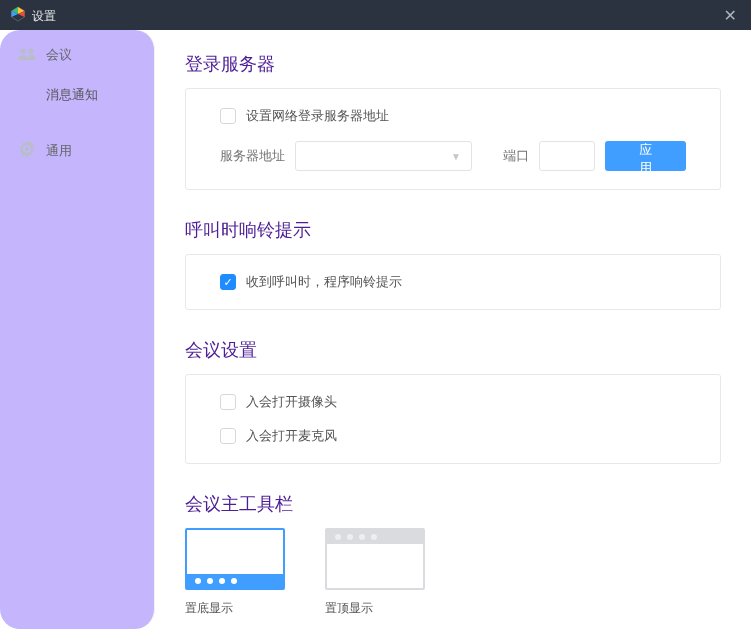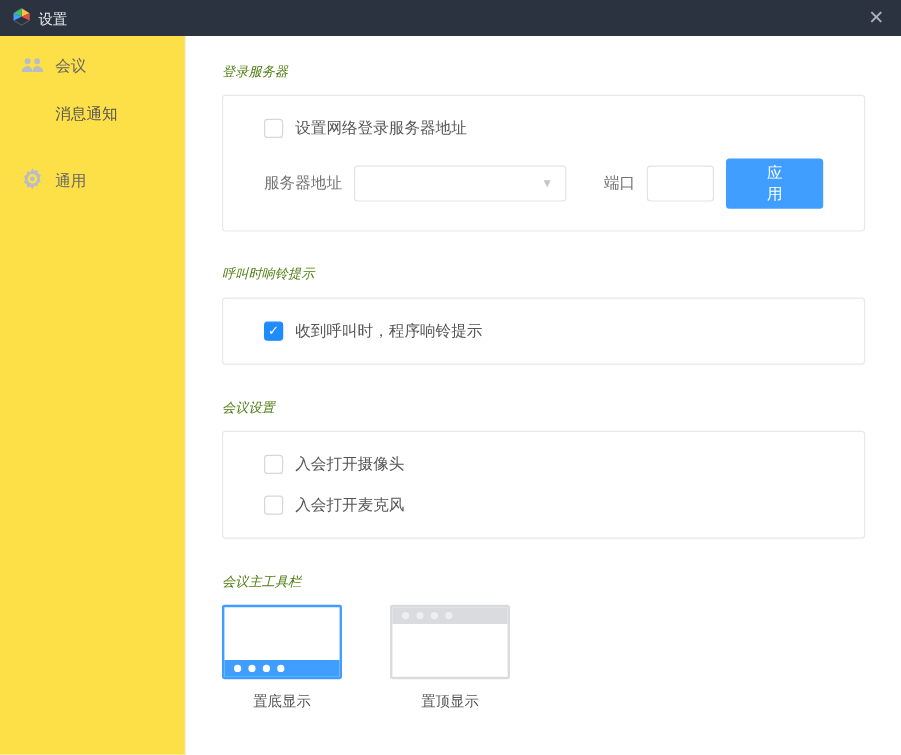--- a/index.html
+++ b/index.html
@@ -2,40 +2,40 @@
 <html><head>
 <meta charset="utf-8">
 <style>
 * { margin: 0; padding: 0; box-sizing: border-box; }
 body { font-family: "Microsoft YaHei", -apple-system, sans-serif; font-size: 13px; color: #333; background: #fff; width: 751px; height: 629px; overflow: hidden; }
 .titlebar { background: #2b3340; height: 30px; display: flex; align-items: center; padding: 0 10px; color: #e8e9eb; justify-content: space-between; }
 .title-left { display: flex; align-items: flex-end; gap: 6px; }
 .titlebar .title { font-size: 12px; }
 .close-x { font-size: 16px; color: #aeb3ba; cursor: pointer; padding: 0 4px; }
 .body { display: flex; height: calc(100% - 30px); }
-.sidebar { width: 155px; background: #fde047; border-right: 1px solid #f0f0f0; padding-top: 4px; }
+.sidebar { width: 155px; background: #c4b5fd; border-right: 1px solid #f0f0f0; padding-top: 4px; border-radius: 20px; }
 .section-head { display: flex; align-items: center; gap: 10px; padding: 12px 18px; color: #666; font-size: 13px; cursor: pointer; }
 .nav-item { padding: 10px 18px 10px 46px; color: #555; font-size: 13px; cursor: pointer; }
 .nav-item.active { background: #fff; color: #1e8bff; }
 .content { flex: 1; padding: 22px 30px; overflow: auto; }
-.group-title { font-size: 11px; color: #4d7c0f; margin-bottom: 12px; font-style: italic; }
+.group-title { font-size: 18px; color: #4c1d95; margin-bottom: 12px; }
 .panel { border: 1px solid #e7e8ea; border-radius: 3px; padding: 18px 34px; margin-bottom: 28px; }
 .row { display: flex; align-items: center; gap: 10px; }
 .row + .row { margin-top: 16px; }
 .checkbox { width: 16px; height: 16px; border: 1px solid #d5d7da; border-radius: 3px; background: #fff; display: inline-flex; align-items: center; justify-content: center; cursor: pointer; flex-shrink: 0; }
 .checkbox.checked { background: #1e8bff; border-color: #1e8bff; }
 .check-mark { color: #fff; font-size: 11px; line-height: 1; }
 .cb-label { color: #555; font-size: 13px; }
 .field-label { color: #737373; font-size: 13px; white-space: nowrap; }
 .select { width: 185px; height: 30px; border: 1px solid #e1e3e6; border-radius: 3px; display: flex; align-items: center; justify-content: flex-end; padding: 0 10px; cursor: pointer; }
 .select .caret { color: #c3c6cb; font-size: 10px; }
 .text-input { width: 56px; height: 30px; border: 1px solid #e1e3e6; border-radius: 3px; padding: 0 8px; font-size: 13px; }
-.btn-primary { background: #3f9eff; color: #fff; border: none; border-radius: 3px; height: 42px; padding: 0 28px; font-size: 13px; cursor: pointer; margin-left:auto; }
+.btn-primary { background: #3f9eff; color: #fff; border: none; border-radius: 3px; height: 30px; padding: 0 28px; font-size: 13px; cursor: pointer; margin-left:auto; }
 .toolbar-options { display: flex; gap: 40px; }
-.tb-option { display: flex; flex-direction: column; align-items: center; gap: 10px; cursor: pointer; }
+.tb-option { display: flex; flex-direction: column; gap: 10px; cursor: pointer; }
 .tb-preview { width: 100px; height: 62px; border: 2px solid #d9dbde; border-radius: 2px; position: relative; background: #fff; }
 .tb-preview.bottom.selected { border-color: #3f9eff; }
 .bar { position: absolute; left: 0; right: 0; height: 14px; background: #d9dbde; display: flex; align-items: center; gap: 6px; padding: 0 8px; }
 .tb-preview.bottom .bar { bottom: 0; }
 .tb-preview.top .bar { top: 0; }
 .tb-preview.bottom.selected .bar { background: #3f9eff; }
 .dot { width: 6px; height: 6px; border-radius: 50%; background: #fff; }
 .tb-preview:not(.selected) .dot { background: #eceef0; }
 .tb-caption { font-size: 12px; color: #555; }
 </style>

